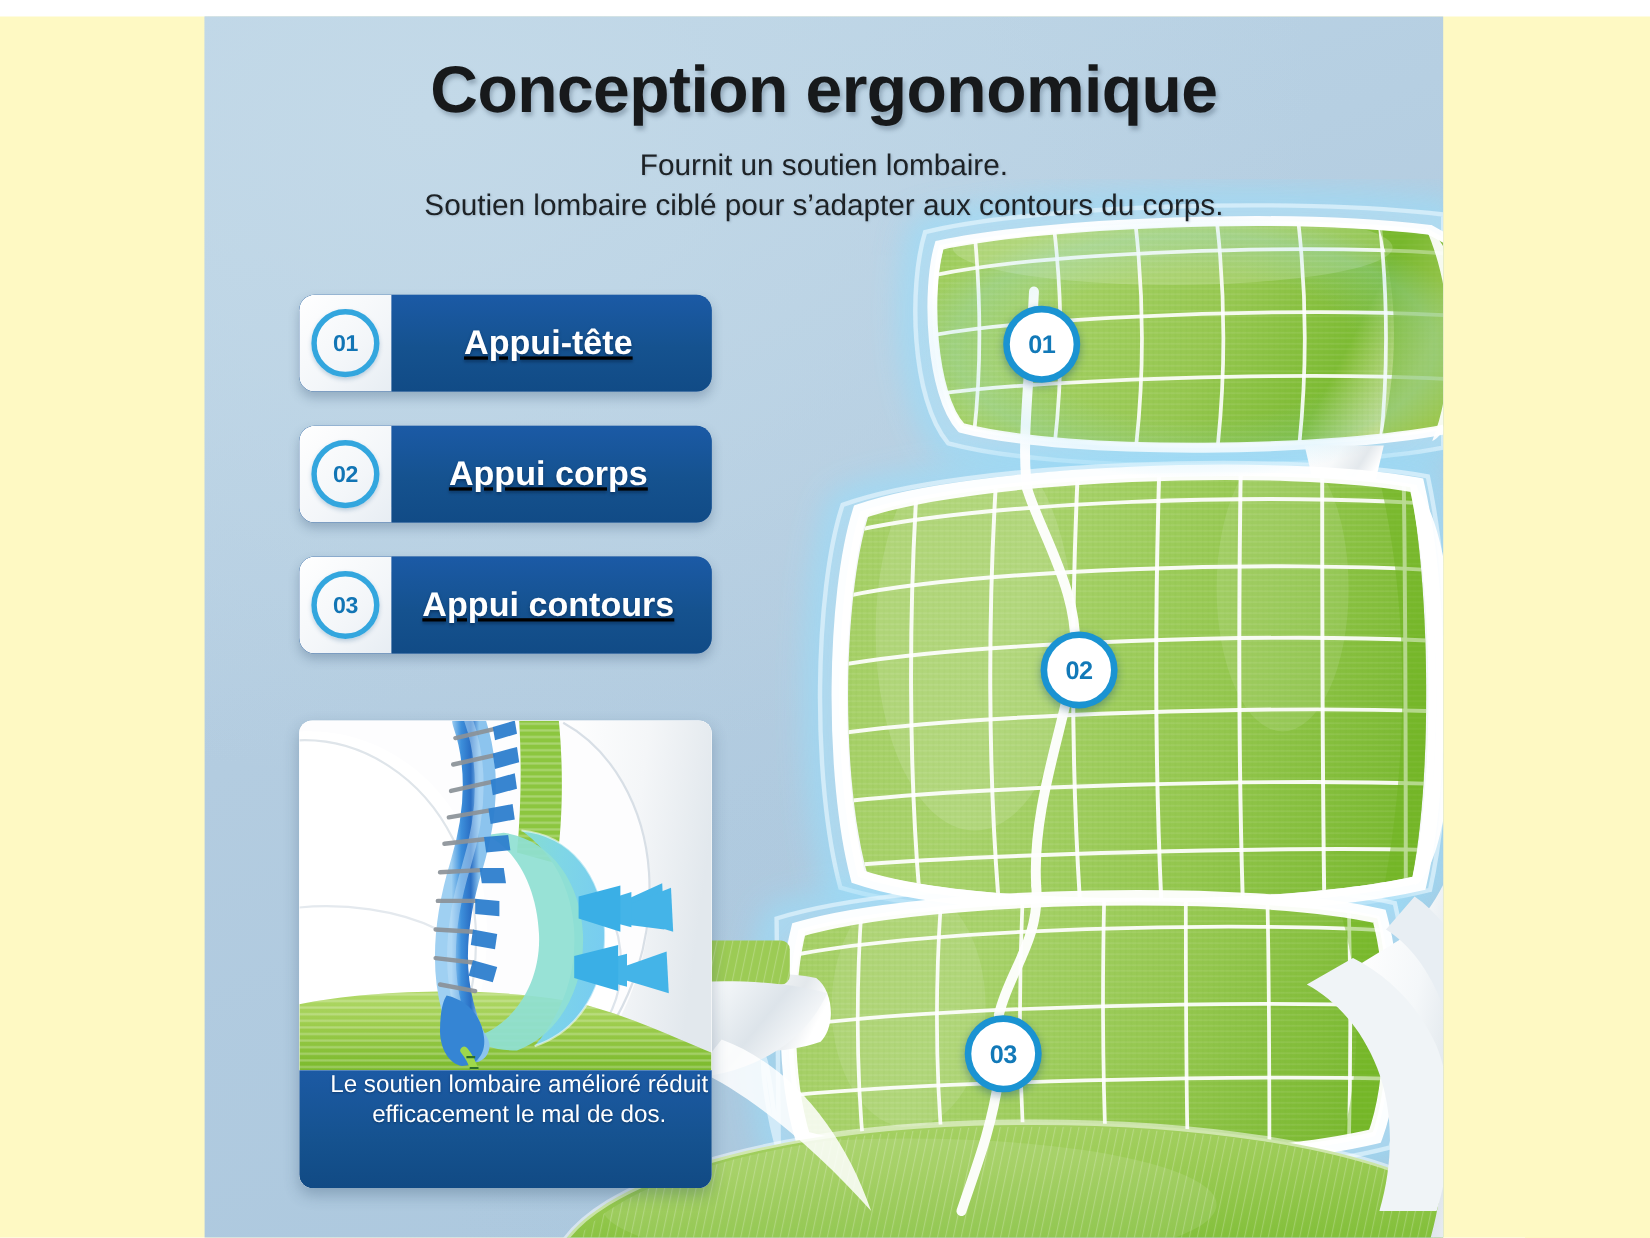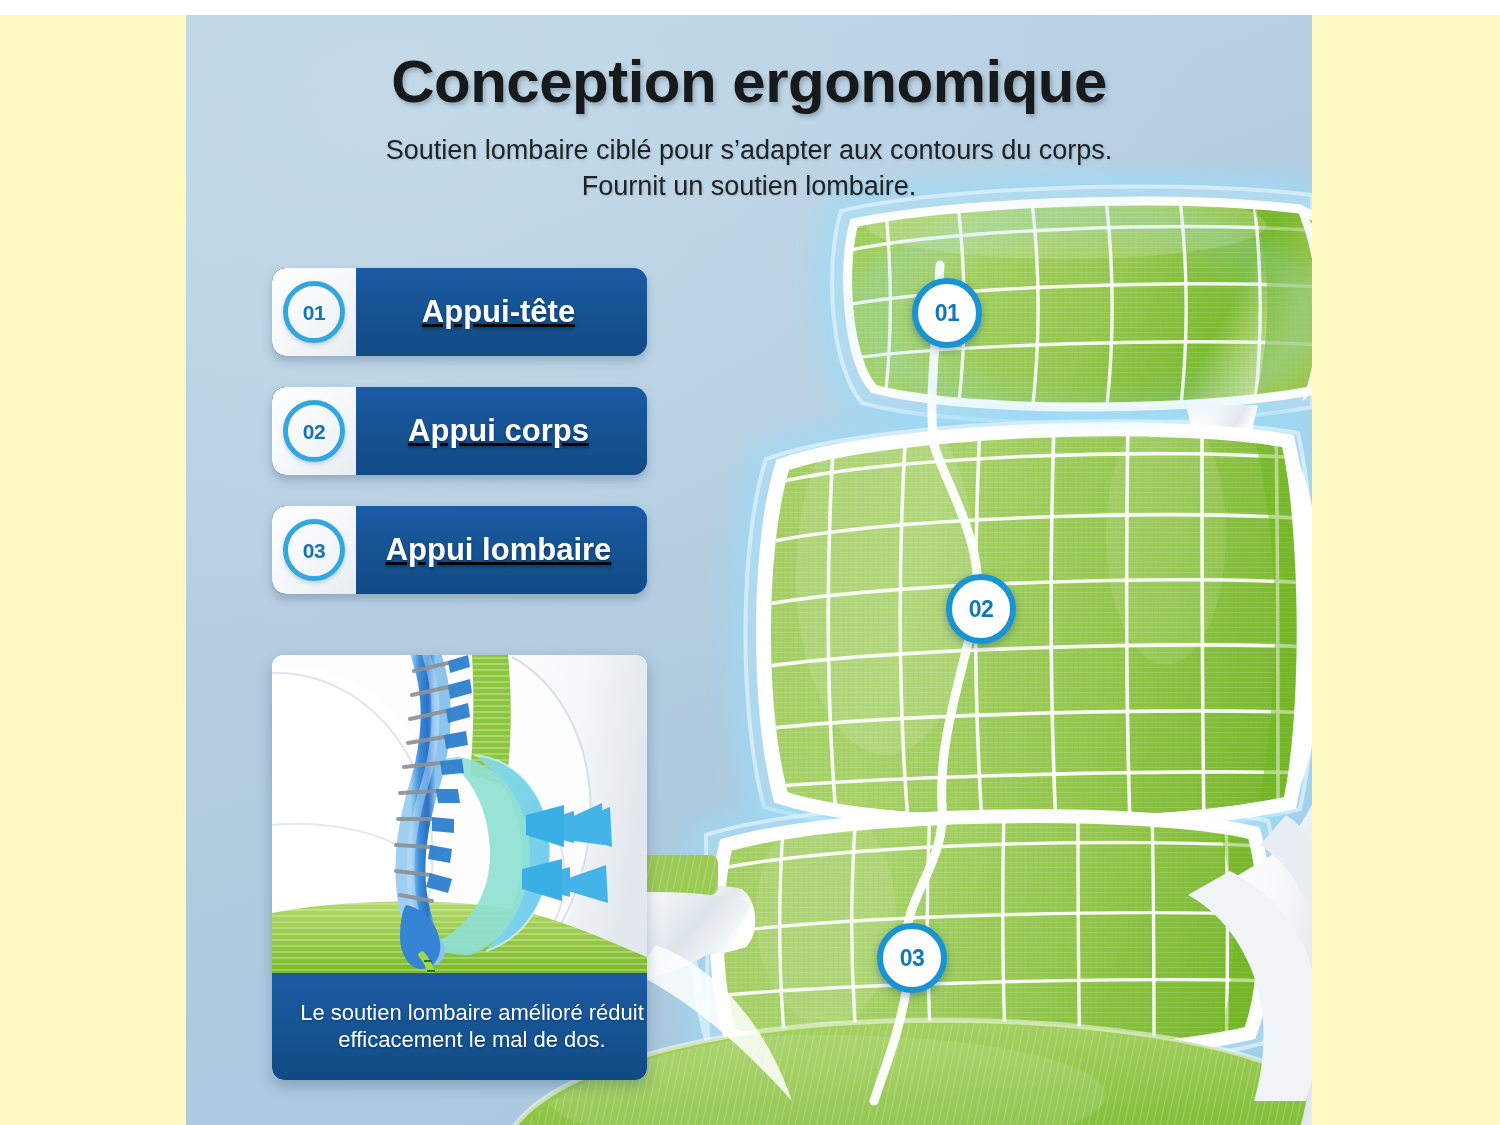--- a/index.html
+++ b/index.html
@@ -72,21 +72,21 @@
   .inset{
     position:absolute;left:86px;top:640px;width:375px;height:425px;
     border-radius:12px;overflow:hidden;
     box-shadow:0 6px 14px rgba(40,70,100,.30);
     background:#ffffff;
   }
   .inset-art{position:absolute;left:0;top:0;width:375px;height:318px;overflow:hidden;background:#fdfdfd;}
   .inset-cap{
     position:absolute;left:0;bottom:0;width:400px;height:107px;
     background:linear-gradient(180deg,#1c5aa4 0%,#15528f 60%,#114a84 100%);
-    display:flex;align-items:center;justify-content:center;
+    display:flex;justify-content:center;
     border-radius:0 0 12px 12px;
   }
   .inset-cap p{
     margin:0;text-align:center;color:#ffffff;font-size:22px;line-height:1.22;
     text-shadow:0 1px 2px rgba(0,25,55,.45);padding:0 8px;
   }
 
   
   .chair{position:absolute;left:0;top:0;width:1126px;height:1125px;}
 
@@ -330,22 +330,22 @@
         <path d="M748 430 C760 470 800 530 790 590 C780 650 752 720 756 790"></path>
         <path d="M756 790 C760 840 730 870 722 908"></path>
         <path d="M722 964 C716 1010 700 1050 688 1086"></path>
       </g>
 
       <ellipse cx="900" cy="300" rx="260" ry="120" fill="url(#glowG)" opacity="0.35"></ellipse>
     </svg>
 
     <div class="title">Conception ergonomique</div>
     <div class="subtitle">
+      <span>Fournit un soutien lombaire.</span>
       <span>Soutien lombaire ciblé pour s’adapter aux contours du corps.</span>
-      <span>Fournit un soutien lombaire.</span>
     </div>
 
     <div class="cards">
 
       <div class="card">
         <div class="card-badge">
           <div class="ring">
             <span class="ring-num">01</span>
           </div>
         </div>
@@ -365,21 +365,21 @@
         </div>
       </div>
 
       <div class="card">
         <div class="card-badge">
           <div class="ring">
             <span class="ring-num">03</span>
           </div>
         </div>
         <div class="card-body">
-          <span class="card-label">Appui lombaire</span>
+          <span class="card-label">Appui contours</span>
         </div>
       </div>
 
     </div>
 
     <div class="inset">
       <div class="inset-art">
         <svg viewBox="0 0 375 318" width="375" height="318" preserveAspectRatio="none">
           <defs>
             <linearGradient id="spineG" x1="0" y1="0" x2="1" y2="0">

